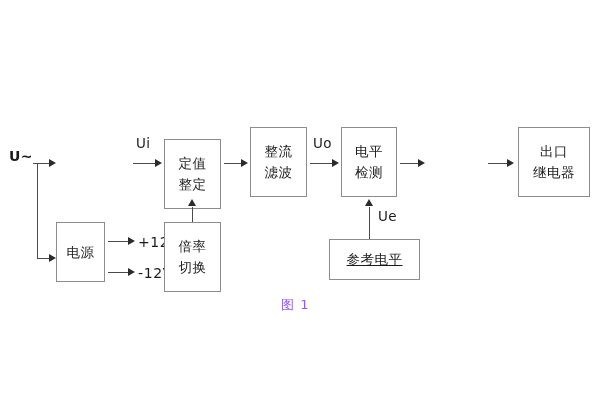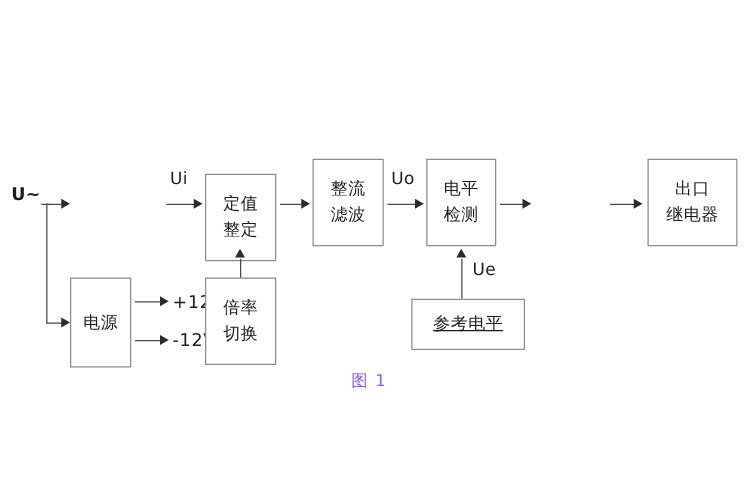--- a/index.html
+++ b/index.html
@@ -105,21 +105,21 @@
   <div class="ar-r" style="left:155px; top:159px;"></div>
 
   <div class="blk" style="left:164px; top:127px; width:57px; height:70px;margin-top:12px;">
     <span class="ln">定值</span>
     <span class="ln">整定</span>
   </div>
 
   <div class="hline" style="left:224px; top:163px; width:19px;"></div>
   <div class="ar-r" style="left:241px; top:159px;"></div>
 
-  <div class="blk" style="left:56px; top:222px; width:49px; height:72px;">
+  <div class="blk" style="left:56px; top:222px; width:49px; height:60px;">
     <span class="ln">电源</span>
   </div>
 
   <div class="hline" style="left:108px; top:241px; width:22px;"></div>
   <div class="ar-r" style="left:128px; top:237px;"></div>
   <div class="lab rail" style="left:138px; top:234px;">+12V</div>
 
   <div class="hline" style="left:108px; top:272px; width:22px;"></div>
   <div class="ar-r" style="left:128px; top:268px;"></div>
   <div class="lab rail" style="left:138px; top:265px;">-12V</div>

